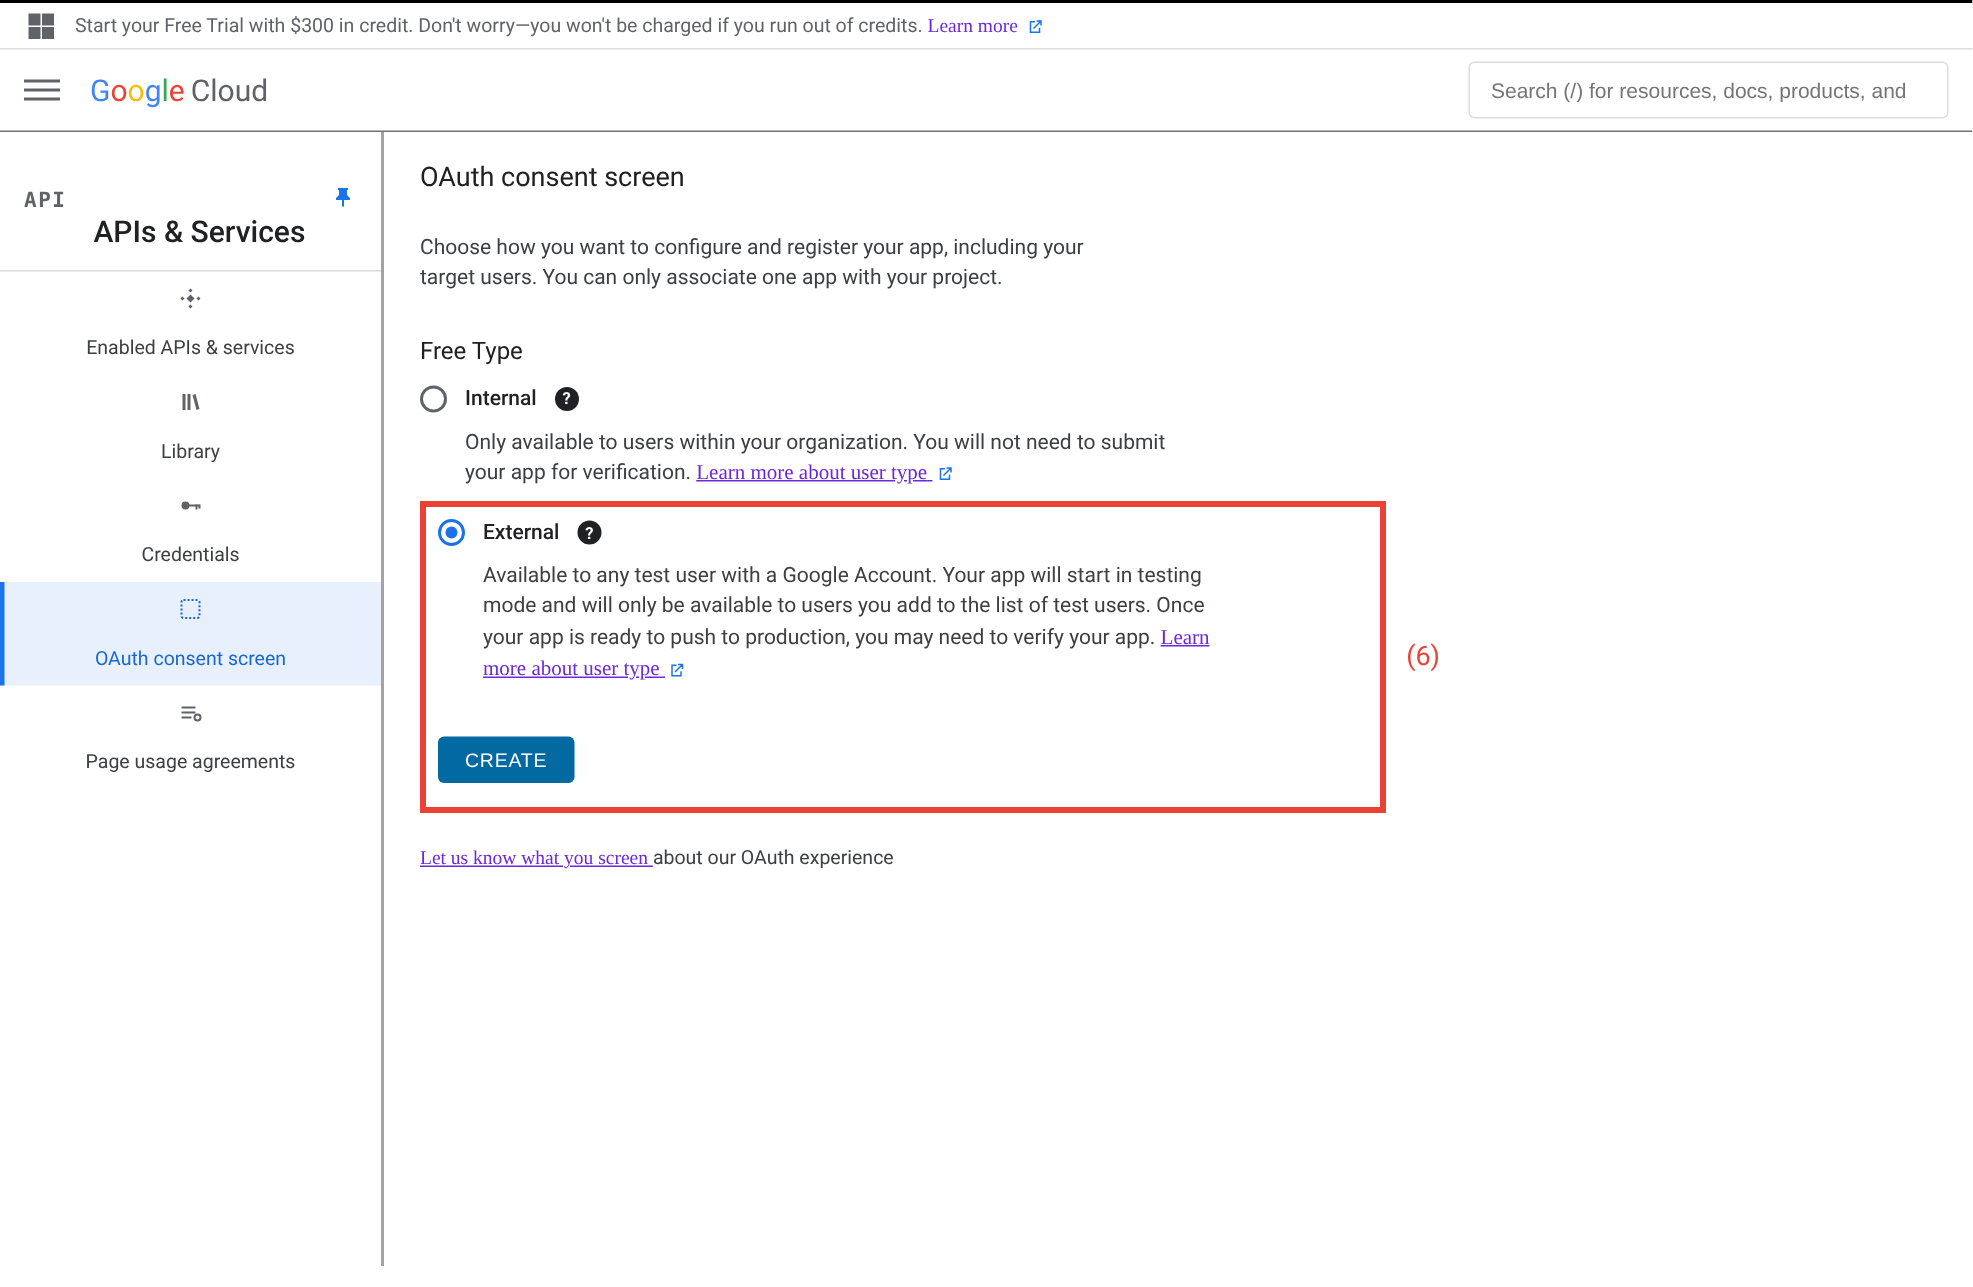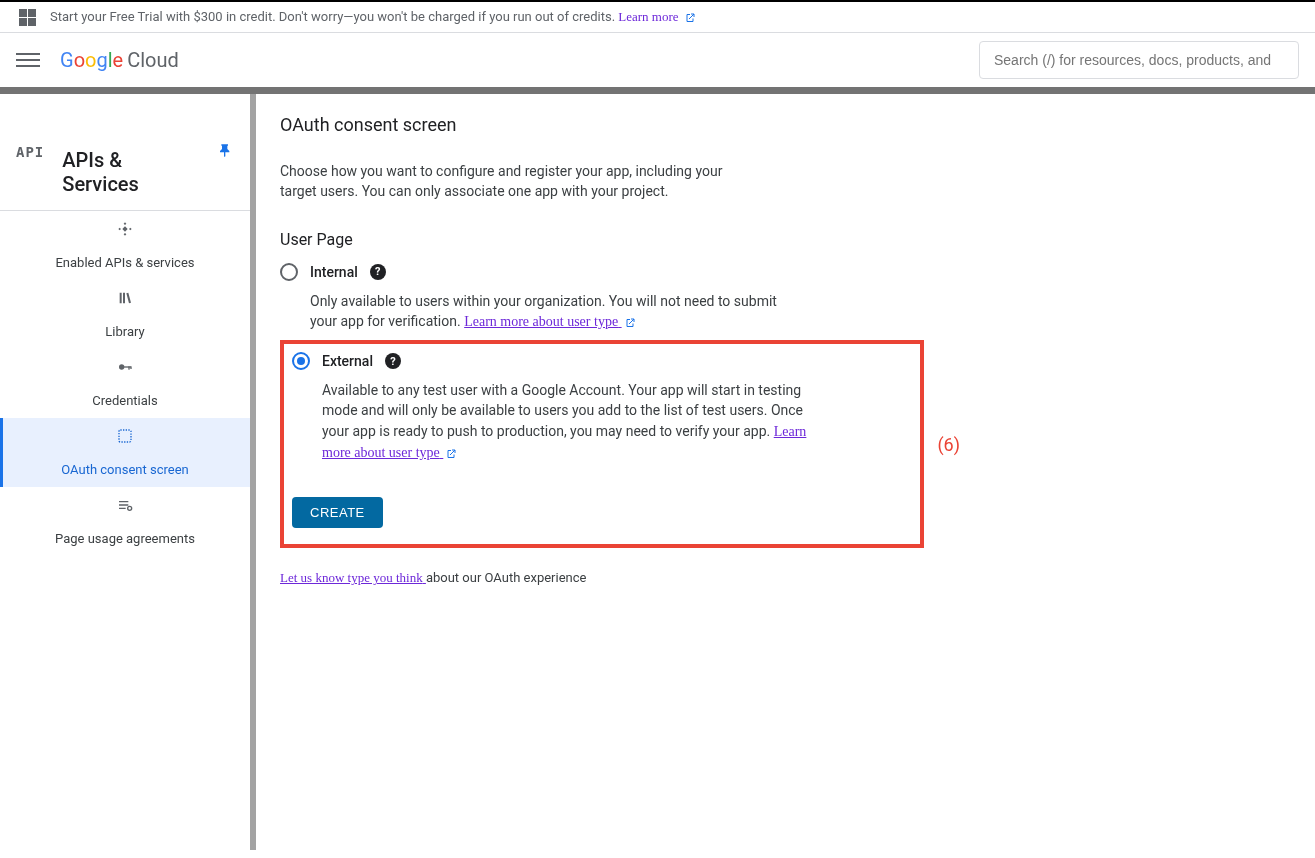--- a/index.html
+++ b/index.html
@@ -2,38 +2,38 @@
 <html><head>
 <meta charset="utf-8">
 <style>
   * { box-sizing: border-box; margin: 0; padding: 0; }
   body { font-family: "Google Sans", Roboto, Arial, sans-serif; color:#202124; font-size:14px; }
   a { color:#6d28d9; text-decoration:none;font-family:Liberation Serif, serif; }
   .topbar-black { height:2px; background:#000; }
   .trial-banner { display:flex; align-items:center; padding:6px 18px; border-bottom:1px solid #dadce0; font-size:13px; color:#5f6368; gap:14px;}
   .gift-icon { width:18px; height:18px; display:flex; flex-wrap:wrap; }
   .gift-icon span { width:8px; height:8px; background:#5f6368; margin:0.5px;}
-  .header { display:flex; align-items:center; padding:8px 16px; border-bottom:7px solid #737373; gap:20px;}
+  .header { display:flex; align-items:center; padding:8px 16px; border-bottom:1px solid #737373; gap:20px;}
   .menu-btn { width:24px; height:24px; display:flex; flex-direction:column; justify-content:center; gap:4px; cursor:pointer;}
   .menu-btn div { height:2px; background:#5f6368; }
   .logo { display:flex; align-items:center; font-size:20px; gap:4px;}
   .logo .cloud { color:#5f6368; font-weight:400; }
   .g-logo span:nth-child(1){color:#4285f4;}
   .g-logo span:nth-child(2){color:#ea4335;}
   .g-logo span:nth-child(3){color:#fbbc05;}
   .g-logo span:nth-child(4){color:#4285f4;}
   .g-logo span:nth-child(5){color:#34a853;}
   .g-logo span:nth-child(6){color:#ea4335;}
   .proj-select { display:flex; align-items:center; border:1px solid #dadce0; border-radius:4px; padding:6px 12px; gap:10px; cursor:pointer; font-size:14px; color:#3c4043;}
   .proj-select svg { width:18px; height:18px; }
   .dropdown-caret { border-left:5px solid transparent; border-right:5px solid transparent; border-top:6px solid #5f6368; margin-left:4px;}
   .search-box { margin-left:auto; width:320px; }
   .search-box input { width:100%; padding:10px 14px; border:1px solid #dadce0; border-radius:4px; font-size:14px; color:#5f6368; background:#fff;}
   .layout { display:flex; }
-  .sidebar { width:256px; border-right:6px solid #a3a3a3; min-height:calc(100vh - 102px); }
+  .sidebar { width:256px; border-right:2px solid #a3a3a3; min-height:calc(100vh - 102px); }
   .sidebar-header { display:flex; align-items:center; padding:14px 16px; gap:18px; border-bottom:1px solid #dadce0;}
   .api-badge { font-family: monospace; font-weight:700; font-size:14px; letter-spacing:1px; color:#5f6368;}
   .sidebar-title { font-size:20px; font-weight:500; flex:1;margin-top:40px;}
   .pin-btn { color:#1a73e8; cursor:pointer;}
   .nav-item { display:flex; align-items:center; padding:10px 16px; gap:18px; font-size:13px; cursor:pointer; color:#3c4043;flex-direction:column;}
   .nav-item.active { background:#e8f0fe; color:#1967d2; border-left:3px solid #1a73e8; padding-left:13px;}
   .nav-item .icon-slot { width:20px; display:flex; justify-content:center; color:#5f6368;}
   .nav-item.active .icon-slot { color:#1967d2; }
   .content { flex:1; padding:20px 24px; max-width:900px;}
   .page-title { font-size:18px; font-weight:400; margin-bottom:26px;}
@@ -148,21 +148,21 @@
           </svg>
         </span>
       <span>Page usage agreements</span>
     </div>
   </div>
 
   <div class="content">
     <h1 class="page-title">OAuth consent screen</h1>
     <p class="intro">Choose how you want to configure and register your app, including your target users. You can only associate one app with your project.</p>
 
-    <h2 class="section-title">User Page</h2>
+    <h2 class="section-title">Free Type</h2>
 
     <div class="radio-option">
       <div class="radio-head">
         <div class="radio-circle"></div>
         <span class="radio-label">Internal</span>
         <span class="help-circle">?</span>
       </div>
       <p class="radio-desc">
         <span>Only available to users within your organization. You will not need to submit your app for verification. </span>
         <a href="#" class="link-underline">
@@ -190,18 +190,18 @@
               </svg>
           </a>
         </p>
       </div>
       <button class="create-btn">CREATE</button>
       <span class="highlight-label">(6)</span>
     </div>
 
     <p class="feedback">
       <a href="#">
-        <span>Let us know type you think</span>
+        <span>Let us know what you screen</span>
       </a>
       <span> about our OAuth experience</span>
     </p>
   </div>
 </div>
 
 </body></html>

